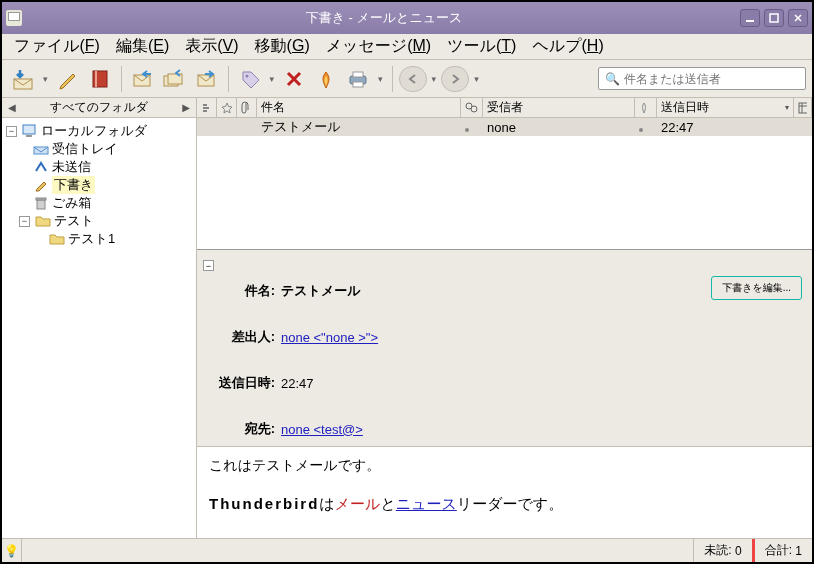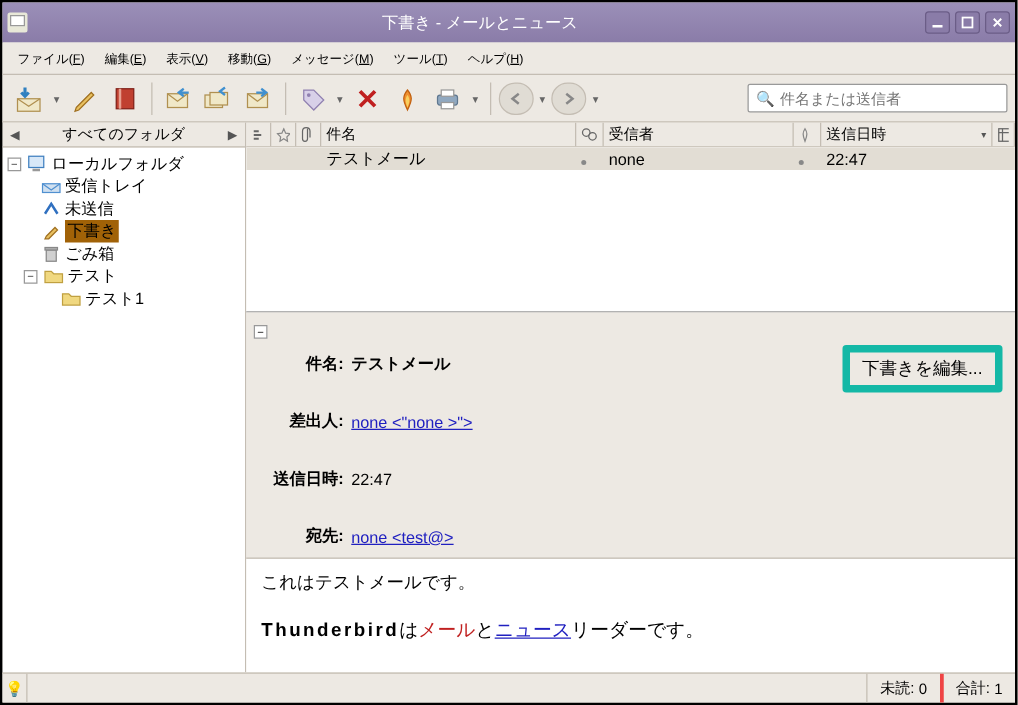--- a/index.html
+++ b/index.html
@@ -5,57 +5,57 @@
 * { box-sizing: border-box; margin: 0; padding: 0; }
 body { font-family: sans-serif; font-size: 12px; width: 814px; height: 564px; overflow: hidden; background: #000; }
 .window { width: 814px; height: 564px; background: #ede9e3; display: flex; flex-direction: column; border: 2px solid #000; }
 .titlebar { background: linear-gradient(#9b8fb8, #8a7ca8); height: 25px; display: flex; align-items: center; padding: 16px 4px; color: #fff; }
 .titlebar-icon { width: 16px; height: 16px; background: #e8e8d8; border-radius: 2px; margin-right: 6px; position: relative; }
 .titlebar-icon::before { content:""; position:absolute; left:2px; top:2px; width:10px; height:7px; background:#fff; border:1px solid #999; }
 .titlebar-title { flex: 1; text-align: center; font-size: 13px; color: #fff; }
 .win-buttons { display: flex; gap: 4px; }
 .win-btn { width: 20px; height: 18px; background: #8a7ca8; border: 1px solid #6b5d87; border-radius: 3px; display: flex; align-items: center; justify-content: center; color: #fff; font-size: 11px; cursor: pointer; }
 .menubar { height: 26px; display: flex; align-items: center; padding: 0 4px; border-bottom: 1px solid #c4bdb3; background: #ede9e3; }
-.menu-item { padding: 3px 8px; font-size: 10px; cursor: pointer; }
+.menu-item { padding: 3px 8px; font-size: 16px; cursor: pointer; }
 .menu-item u { text-decoration: underline; }
 .toolbar { height: 38px; display: flex; align-items: center; padding: 2px 6px; gap: 2px; border-bottom: 1px solid #c4bdb3; background: #ede9e3; }
 .tb-btn { width: 30px; height: 30px; display: flex; align-items: center; justify-content: center; cursor: pointer; border-radius: 3px; }
 .tb-sep { width: 1px; height: 26px; background: #c4bdb3; margin: 0 4px; }
 .tb-nav { width: 28px; height: 26px; background: #e0dcd4; border: 1px solid #c4bdb3; border-radius: 13px; display: flex; align-items: center; justify-content: center; cursor: pointer; }
 .tb-nav-container {display:flex; align-items:center; gap:2px;}
 .tb-dropdown-arrow { font-size: 9px; color: #666; padding: 0 3px; cursor:pointer; }
 .searchbox { margin-left: auto; display: flex; align-items: center; background: #fff; border: 1px solid #999; border-radius: 2px; padding: 3px 6px; width: 208px; height: 23px; }
 .searchbox input { border: none; outline: none; font-size: 12px; width: 100%; color: #ef4444; }
 .search-icon { margin-right: 4px; color: #888; font-size: 12px; }
 .main { flex: 1; display: flex; overflow: hidden; }
 .sidebar { width: 195px; display: flex; flex-direction: column; border-right: 1px solid #c4bdb3; }
 .sidebar-header { height: 20px; display: flex; align-items: center; justify-content: center; border-bottom: 1px solid #c4bdb3; background: #ede9e3; font-size: 12px; position: relative; }
 .sidebar-header .arrow-l { position: absolute; left: 6px; font-size: 10px; color: #555; cursor:pointer;}
 .sidebar-header .arrow-r { position: absolute; right: 6px; font-size: 10px; color: #555; cursor:pointer;}
 .tree { flex: 1; background: #fff; padding: 4px 2px; overflow: auto; }
 .tree-row { display: flex; align-items: center; height: 18px; padding: 0 2px; font-size: 13px; cursor: pointer; white-space: nowrap; }
 .tree-toggle { width: 11px; height: 11px; border: 1px solid #999; display: inline-flex; align-items: center; justify-content: center; font-size: 9px; line-height: 1; margin-right: 2px; background: #fff; color: #333; flex-shrink:0;}
 .tree-spacer { display: inline-block; flex-shrink:0;}
 .tree-icon { width: 16px; height: 14px; display: inline-flex; align-items:center; justify-content:center; margin: 0 3px; flex-shrink:0;}
-.tree-selected { background: #a16207; }
+.tree-selected { background: #fef9c3; }
 .content { flex: 1; display: flex; flex-direction: column; }
 .msg-columns { height: 20px; display: flex; border-bottom: 1px solid #c4bdb3; background: #ede9e3; }
 .col-hdr { border-right: 1px solid #c4bdb3; display: flex; align-items: center; padding: 0 4px; font-size: 12px; position:relative; }
 .col-hdr .sort-ind { font-size: 8px; color: #555; margin-left:auto; }
 .msg-list { height: 132px; background: #fff; overflow: auto; border-bottom: 1px solid #999;}
 .msg-row { height: 18px; display: flex; align-items: center; font-size: 13px; }
 .msg-row.sel { background: #e2ddd4; }
 .msg-cell { padding: 0 4px; overflow: hidden; white-space: nowrap; }
 .msg-header-pane { background: #ede9e3; border-bottom: 1px solid #c4bdb3; padding: 6px 10px; position: relative; }
 .msg-hdr-row { display: flex; align-items: center; height: 22px; font-size: 13px; margin-top: 24px; }
 .msg-hdr-label { width: 74px; text-align: right; font-weight: bold; padding-right: 6px; }
 .msg-hdr-val { flex: 1; }
 .msg-hdr-val a { color: #2020c0; text-decoration: underline; }
 .collapse-btn { width: 11px; height: 11px; border: 1px solid #999; display: inline-flex; align-items: center; justify-content: center; font-size: 9px; background: #fff; position: absolute; left: 6px; top: 10px; cursor:pointer;}
-.edit-draft-btn { position: absolute; right: 10px; top: 26px; background: #ede9e3; border: 6px solid #14b8a6; border-radius: 3px; padding: 4px 10px; font-size: 14px; cursor: pointer; }
+.edit-draft-btn { position: absolute; right: 10px; top: 26px; background: #ede9e3; border: 1px solid #14b8a6; border-radius: 3px; padding: 4px 10px; font-size: 10px; cursor: pointer; }
 .msg-body { flex: 1; background: #fff; padding: 10px 12px; font-size: 14px; font-family: serif; overflow: auto; }
 .msg-body .line1 { font-family: sans-serif; font-size: 14px; margin-bottom: 20px;}
 .msg-body .line2 { font-size: 15px; }
 .msg-body .bold { font-weight: bold; letter-spacing: 2px; font-family: sans-serif;}
 .msg-body .red { color: #c02020; }
 .msg-body .link { color: #2020c0; text-decoration: underline; }
 .statusbar { height: 24px; border-top: 1px solid #c4bdb3; display: flex; align-items: center; background: #ede9e3; font-size: 12px; }
 .status-bulb { width: 20px; display: flex; justify-content: center; color: #cc9900; border-right:1px solid #c4bdb3; height:100%; align-items:center;}
 .status-spacer { flex: 1; border-right: 1px solid #c4bdb3; height: 100%; }
 .status-cell { padding: 0 10px; border-right: 3px solid #ef4444; height: 100%; display: flex; align-items: center; }

